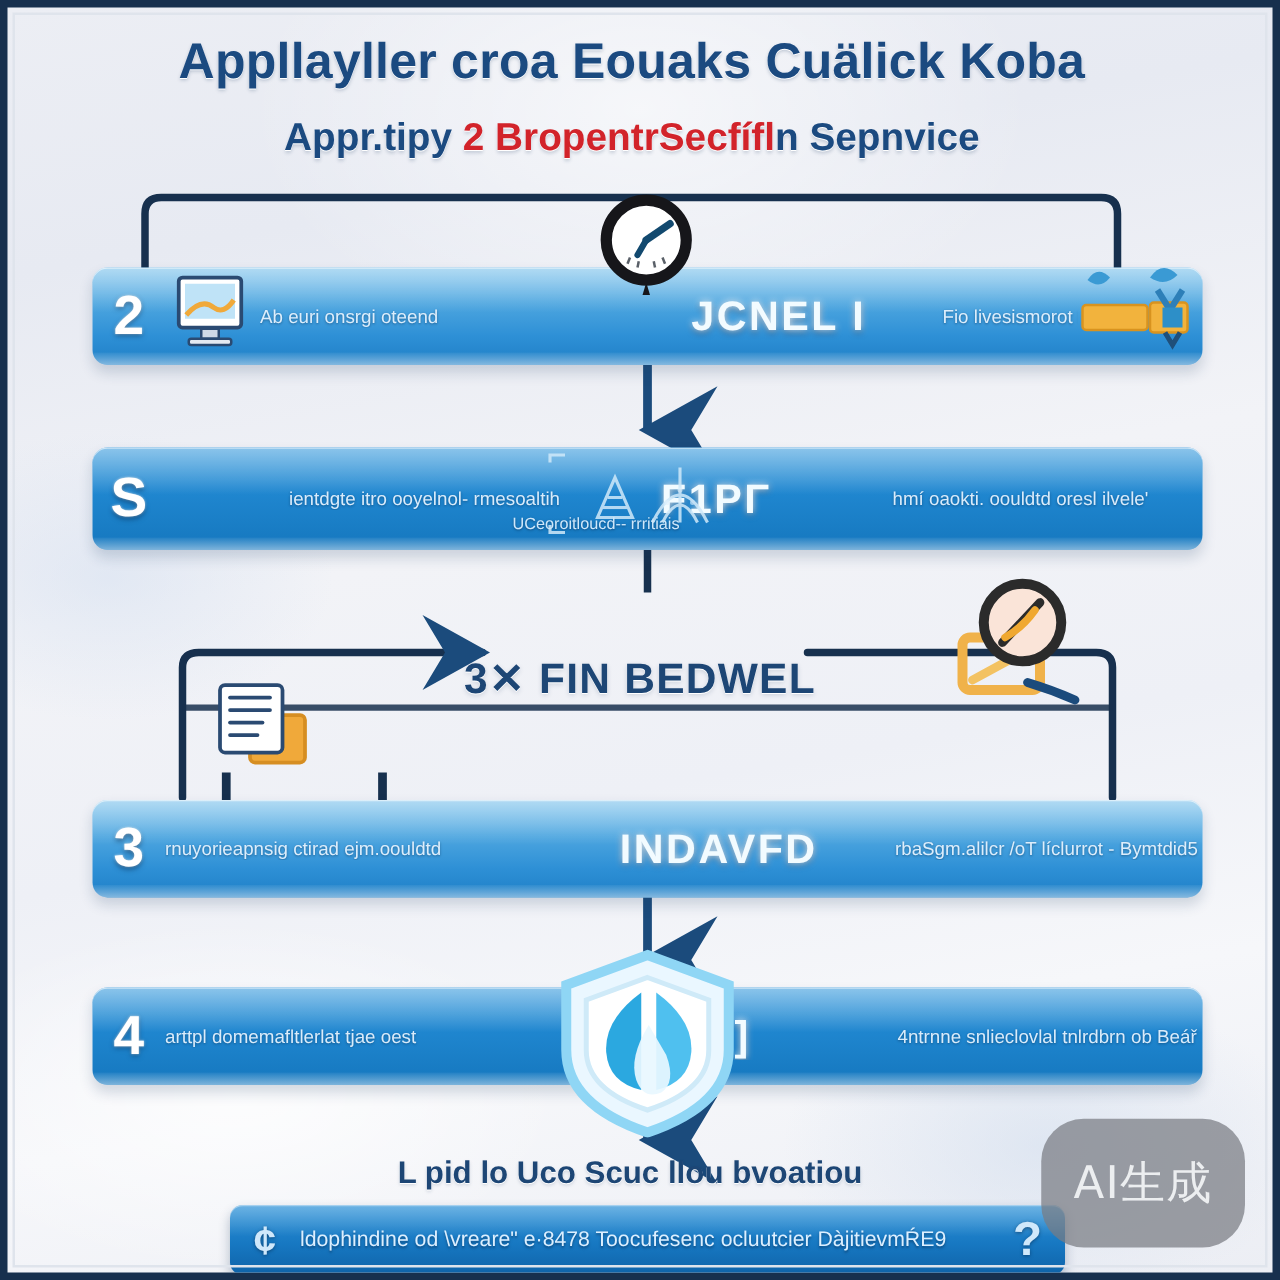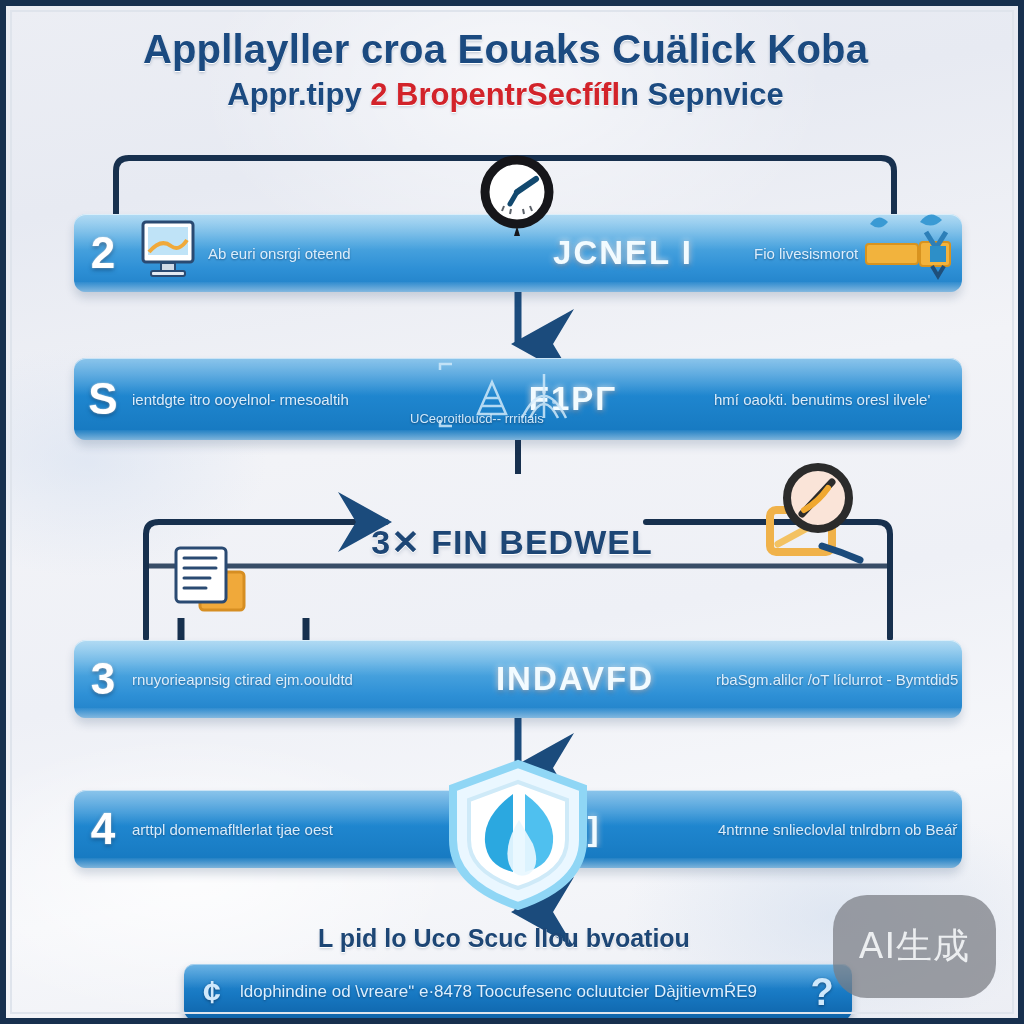--- a/index.html
+++ b/index.html
@@ -31,21 +31,21 @@
     mix-blend-mode:normal;
   }
   
   .titles{position:absolute;top:22px;left:0;right:13px;text-align:center;z-index:20;}
   .title-main{
     font-size:40px;font-weight:bold;color:#1b4a80;letter-spacing:.2px;
     text-shadow:0 1px 0 #fff,0 2px 3px rgba(20,50,90,.25);
     white-space:nowrap;line-height:1.05;
   }
   .title-sub{
-    margin-top:9px;font-size:31px;font-weight:bold;color:#1b4a80;
+    margin-top:24px;font-size:31px;font-weight:bold;color:#1b4a80;
     text-shadow:0 1px 0 #fff,0 2px 3px rgba(20,50,90,.2);
     white-space:nowrap;line-height:1.05;
   }
   .title-sub .red{color:#d2232a;}
   
   svg.wires{position:absolute;inset:0;width:1024px;height:1024px;z-index:6;pointer-events:none;}
   
   .row{
     position:absolute;left:68px;width:888px;height:78px;z-index:10;
     border-radius:12px;
@@ -265,23 +265,23 @@
     <div class="cell left">Ab euri onsrgi oteend</div>
     <div class="cell mid">JCNEL I</div>
     <div class="cell right">Fio livesismorot loutolokx</div>
     <div class="icon-slot" style="width:100px;"></div>
   </div>
 
   <div class="row deep" style="top:352px;height:82px;">
     <div class="gloss"></div>
     <div class="edge"></div>
     <div class="rownum">S</div>
-    <div class="cell left" style="flex:0 0 316px;">ientdgte itro ooyelnol- rmesoaltih</div>
+    <div class="cell left" style="flex:0 0 316px;text-align:right;">ientdgte itro ooyelnol- rmesoaltih</div>
     <div class="cell mid" style="flex:0 0 250px;">F1PΓ</div>
-    <div class="cell right">hmí oaokti. benutims oresl ilvele'</div>
+    <div class="cell right">hmí oaokti. oouldtd oresl ilvele'</div>
   </div>
   <div style="position:absolute;left:404px;top:405px;z-index:13;font-size:13px;color:#cfe8fb;
               text-shadow:0 1px 2px rgba(8,40,75,.6);">UCeoroitloucd-- rrritiais</div>
 
   <div class="stage-label" style="top:516px;">3✕ FIN BEDWEL</div>
 
   <div class="row pale" style="top:634px;">
     <div class="gloss"></div>
     <div class="edge"></div>
     <div class="rownum">3</div>

